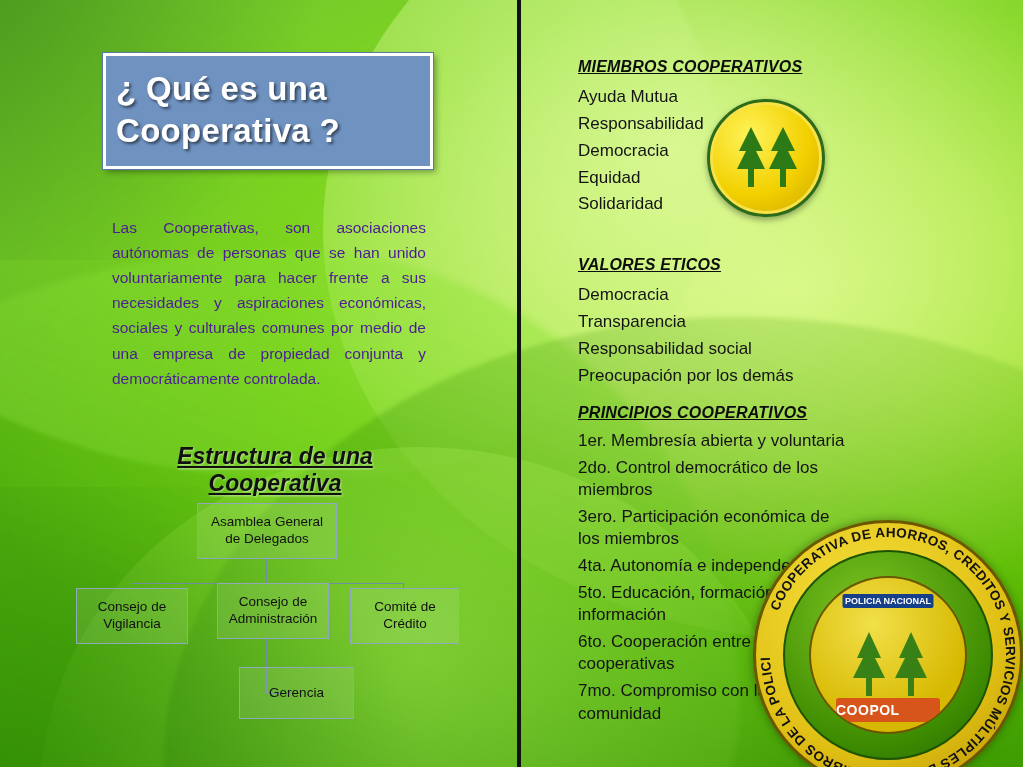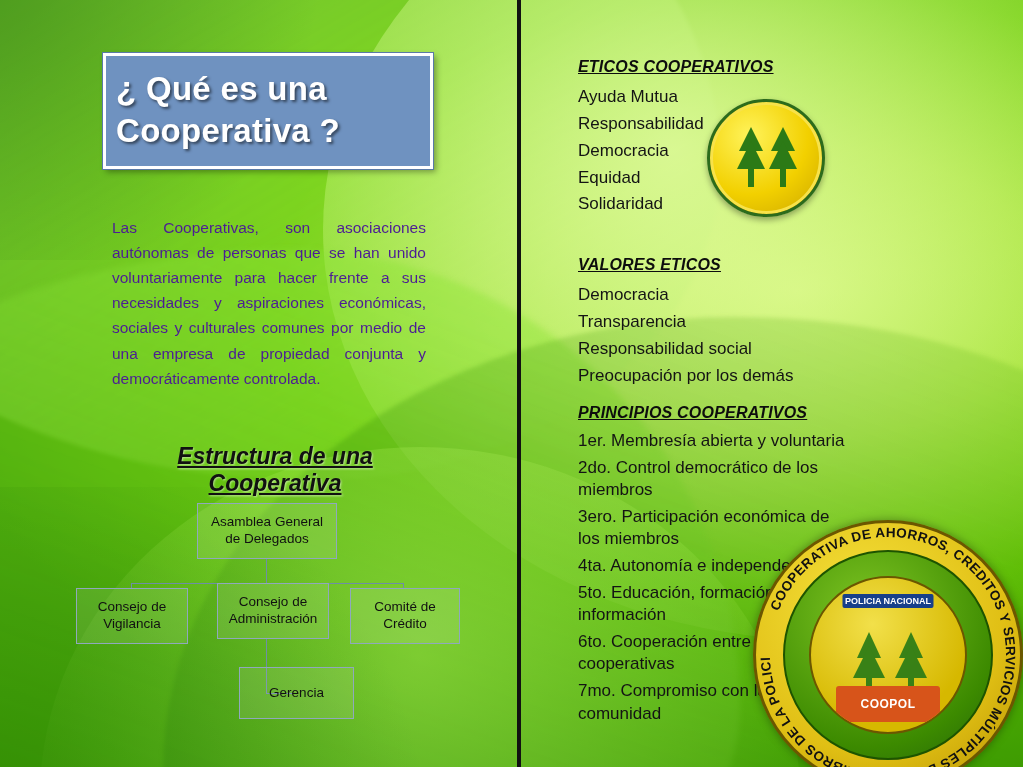--- a/index.html
+++ b/index.html
@@ -286,24 +286,24 @@
     border-radius: 2px;
   }
   .seal .banner-bottom {
     position: absolute;
     left: 50%;
     bottom: 10px;
     transform: translateX(-50%);
     width: 104px;
     background: #d7541a;
     color: #fff;
-    font-size: 12px;
-    font-weight: bold;
-    text-align: center;
-    padding: 11px 0;
+    font-size: 14px;
+    font-weight: bold;
+    text-align: left;
+    padding: 4px 0;
     border-radius: 3px;
     letter-spacing: .5px;
   }
   .seal .circ-text {
     position: absolute;
     inset: 0;
     pointer-events: none;
   }
   .seal .circ-text text {
     font-family: "Liberation Sans", sans-serif;
@@ -352,21 +352,21 @@
       <div class="node" id="node-asamblea">Asamblea General de Delegados</div>
       <div class="node" id="node-vigilancia">Consejo de Vigilancia</div>
       <div class="node" id="node-admin">Consejo de Administración</div>
       <div class="node" id="node-credito">Comité de Crédito</div>
       <div class="node" id="node-gerencia">Gerencia</div>
     </div>
   </div>
 
   <div class="right-col">
 
-    <div class="r-heading" id="h-valores-coop">ETICOS COOPERATIVOS</div>
+    <div class="r-heading" id="h-valores-coop">MIEMBROS COOPERATIVOS</div>
     <ul class="r-list tight" id="l-valores-coop">
       <li>Ayuda Mutua</li>
       <li>Responsabilidad</li>
       <li>Democracia</li>
       <li>Equidad</li>
       <li>Solidaridad</li>
     </ul>
 
     <div class="r-heading" id="h-valores-eticos">VALORES ETICOS</div>
     <ul class="r-list tight" id="l-valores-eticos">

